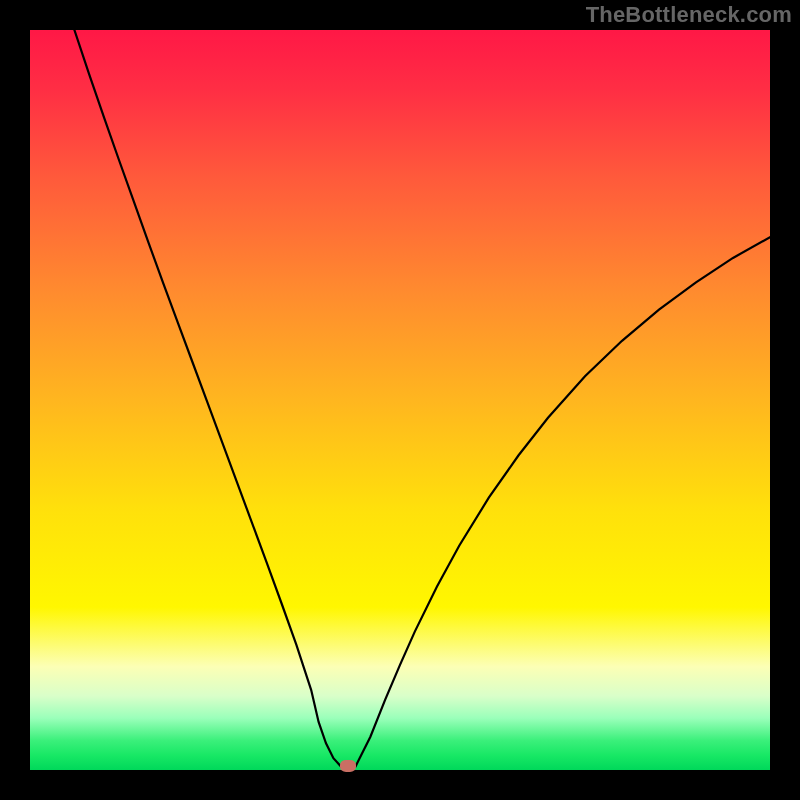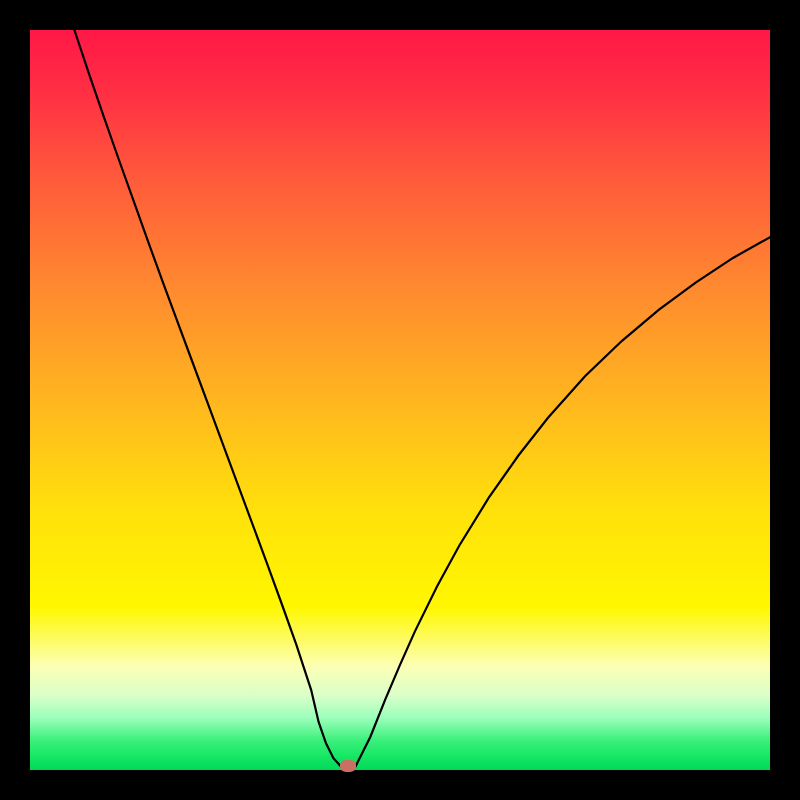--- a/index.html
+++ b/index.html
@@ -63,20 +63,21 @@
     border-radius: 6px / 5px;
     background: #c96f64;
     z-index: 2;
     transform: translate(-50%, -50%);
   }
 </style>
 </head>
 <body>
 <div class="wrap">
 
+  <div class="attribution">TheBottleneck.com</div>
 
   <div class="plot-area">
     <svg class="curve" viewBox="0 0 740 740" preserveAspectRatio="none">
       <path id="curvePath" fill="none" stroke="#000000" stroke-width="2.2" stroke-linecap="round" d="M44.40 0.00 L59.20 44.40 L74.00 87.32 L88.80 129.50 L103.60 170.94 L118.40 212.38 L133.20 253.08 L148.00 293.04 L162.80 333.00 L177.60 372.96 L192.40 412.92 L207.20 452.88 L222.00 492.84 L236.80 532.80 L251.60 573.50 L266.40 614.94 L281.20 660.08 L288.60 691.90 L296.00 713.36 L303.40 728.16 L310.80 736.30 L318.20 736.30 L325.60 736.30 L340.40 706.70 L355.20 669.70 L370.00 634.92 L384.80 601.62 L407.00 556.48 L429.20 515.78 L458.80 467.68 L488.40 425.50 L518.00 387.76 L555.00 346.32 L592.00 310.80 L629.00 279.72 L666.00 252.34 L703.00 227.92 L740.00 207.20"></path>
     </svg>
     <div id="marker" class="marker" style="left: 318.2px; top: 736.3px;"></div>
   </div>
 
 </div>
 

